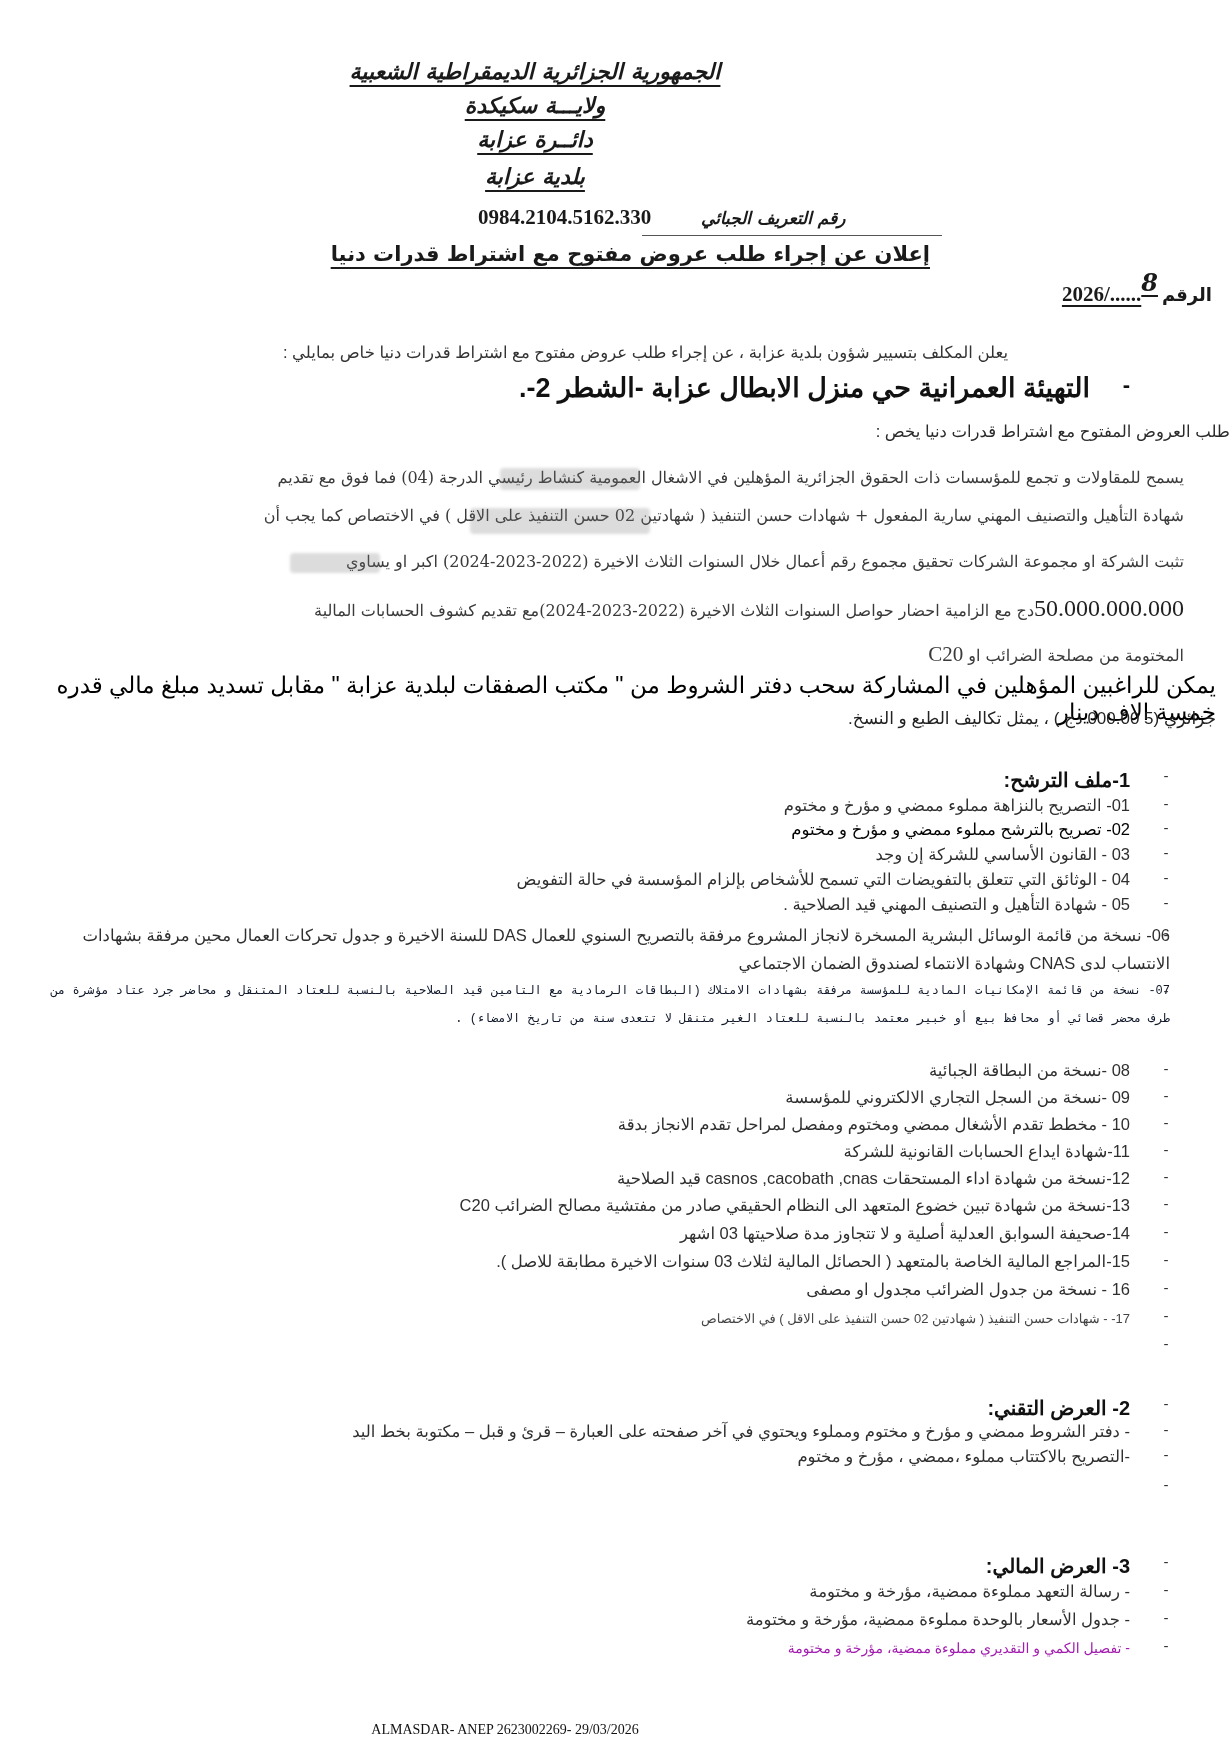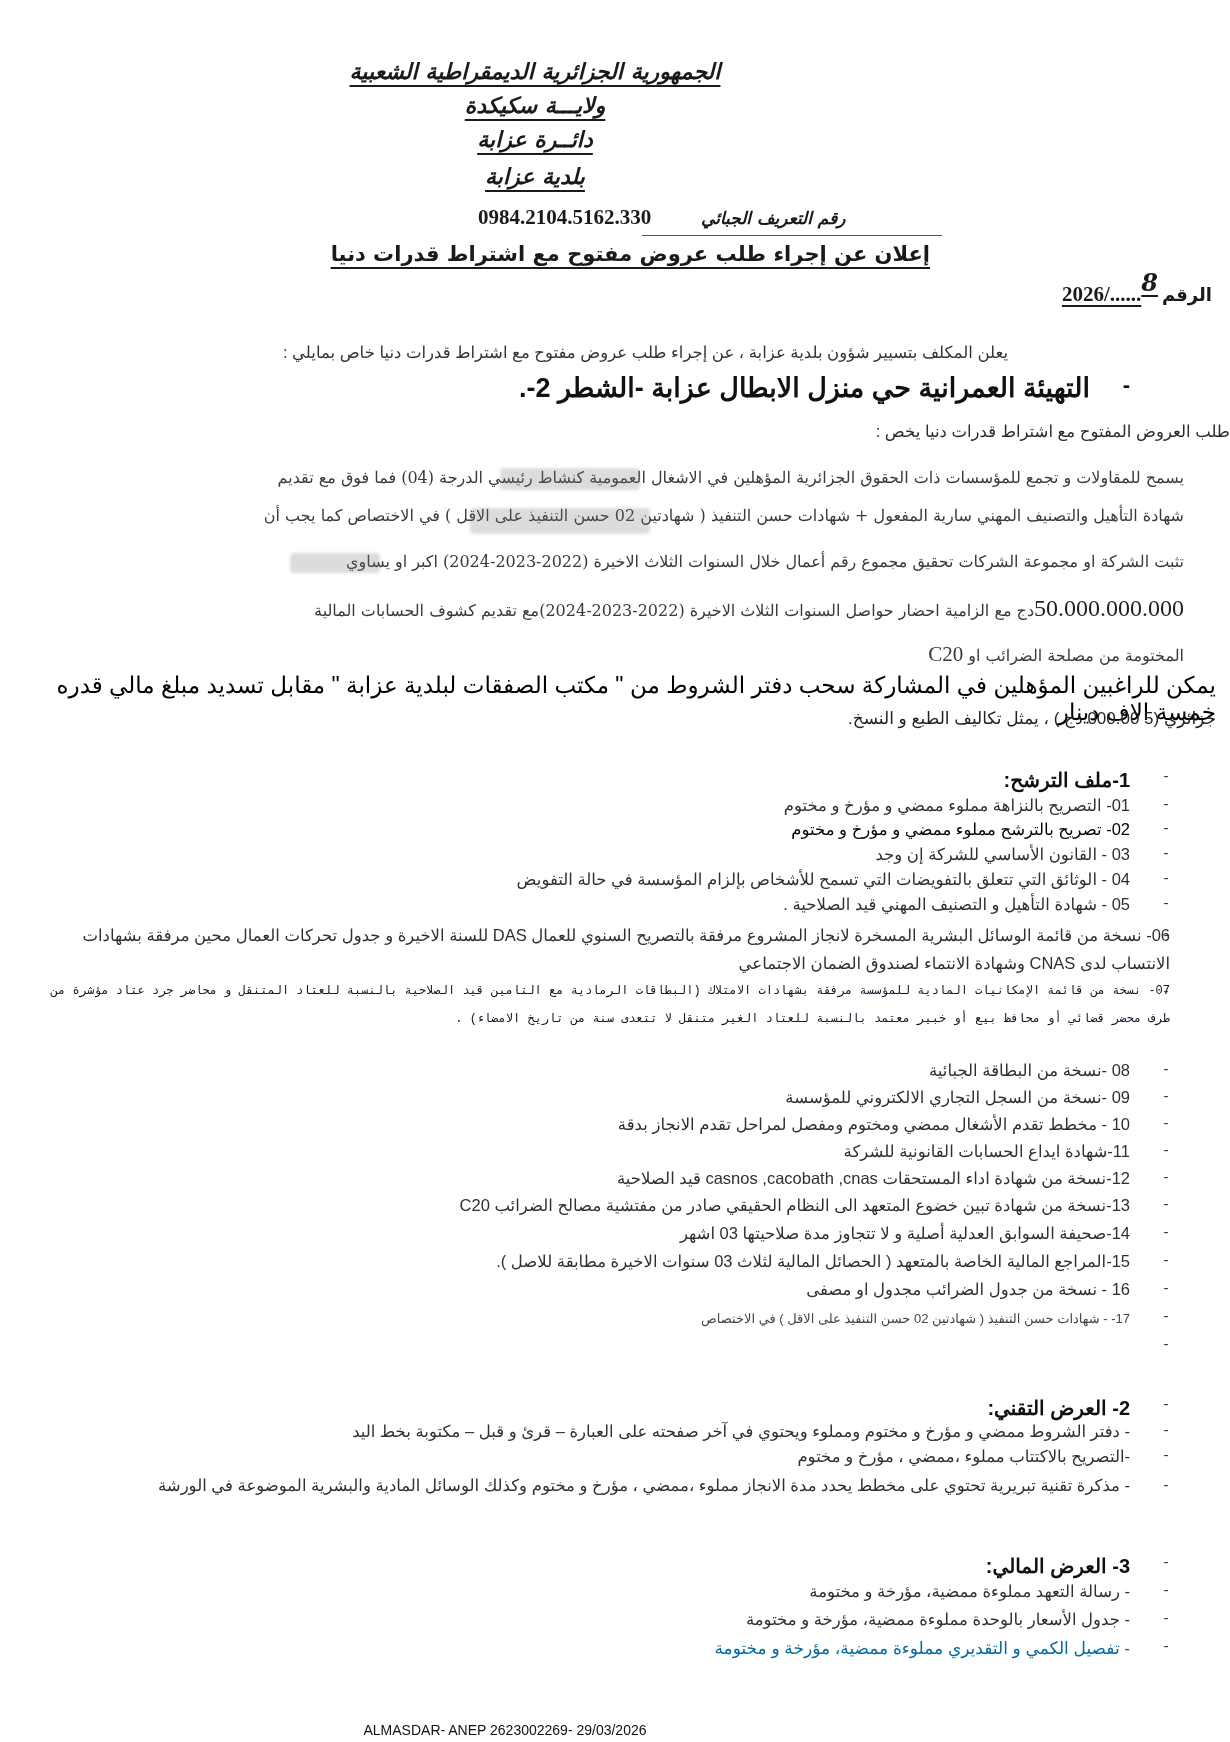--- a/index.html
+++ b/index.html
@@ -40,21 +40,21 @@
   #cond4 .big { font-family: "Liberation Serif", serif; font-size: 24px; color: #222; }
   #cond5 { top: 638px; }
   #cond5 .c20 { font-family: "Liberation Serif", serif; font-size: 21px; }
 
   #fee1 { top: 672px; right: 14px; width: 1200px; font-size: 23px; color: #000000; }
   #fee2 { top: 708px; right: 14px; width: 1200px; font-size: 17px; color: #222; }
 
   .sec-title { font-weight: bold; font-size: 20px; color: #111; font-family: "Liberation Sans", sans-serif; }
   .bullet { position: absolute; right: 0; width: 20px; text-align: center; font-size: 14px; color: #333; }
 
-  #footer { top: 1722px; left: 0; width: 1010px; text-align: center; font-family: Liberation Sans, sans-serif; font-size: 14px; color: #111; }
+  #footer { top: 1722px; left: 0; width: 1010px; text-align: center; font-family: Liberation Serif, serif; font-size: 14px; color: #111; }
 
   .stamp { position: absolute; border-radius: 4px; opacity: 0.25; background: #777; filter: blur(1.5px); }
 </style>
 </head>
 <body>
 
 <div class="abs hdr-line rtl" id="h1" style="width:650px;text-align:center;"><span>الجمهورية الجزائرية الديمقراطية الشعبية</span></div>
 <div class="abs hdr-line rtl" id="h2" style="width:650px;text-align:center;"><span>ولايـــة سكيكدة</span></div>
 <div class="abs hdr-line rtl" id="h3" style="width:650px;text-align:center;"><span>دائــرة عزابة</span></div>
 <div class="abs hdr-line rtl" id="h4" style="width:650px;text-align:center;"><span>بلدية عزابة</span></div>
@@ -133,27 +133,26 @@
 
 <div class="abs" style="top:1396px;right:54px;width:1140px;direction:rtl;">
   <div style="position:relative;height:26px;">
     <span class="bullet">-</span>
     <span class="sec-title" style="padding-right:46px;">2- العرض التقني:</span>
   </div>
   <div style="position:relative;height:25px;"><span class="bullet">-</span><span style="padding-right:46px;font-family:'Liberation Sans',sans-serif;font-size:16.5px;color:#2f2f2f;">- دفتر الشروط ممضي و مؤرخ و مختوم ومملوء ويحتوي في آخر صفحته على العبارة – قرئ و قبل – مكتوبة بخط اليد</span></div>
   <div style="position:relative;height:25px;"><span class="bullet">-</span><span style="padding-right:46px;font-family:'Liberation Sans',sans-serif;font-size:16.5px;color:#2f2f2f;">-التصريح بالاكتتاب مملوء ،ممضي ، مؤرخ و مختوم</span></div>
   <div style="position:relative;height:52px;line-height:26px;">
       <span class="bullet">-</span>
-      <div style="padding-right:46px;padding-left:10px;font-family:'Liberation Sans',sans-serif;font-size:16.5px;color:#2f2f2f;">- مذكرة تقنية تبريرية تحتوي على مخطط يحدد مدة الانجاز مملوء ،ممضي ، مؤرخ و مختوم وكذلك الوسائل المادية والبشرية الموضوعة في الورشة</div>
     </div>
 </div>
 
 <div class="abs" style="top:1554px;right:54px;width:1140px;direction:rtl;">
   <div style="position:relative;height:28px;">
     <span class="bullet">-</span>
     <span class="sec-title" style="padding-right:46px;margin-top:12px;">3- العرض المالي:</span>
   </div>
   <div style="position:relative;height:28px;"><span class="bullet">-</span><span style="padding-right:46px;font-family:'Liberation Sans',sans-serif;font-size:16.5px;color:#2f2f2f;">- رسالة التعهد مملوءة ممضية، مؤرخة و مختومة</span></div>
   <div style="position:relative;height:28px;"><span class="bullet">-</span><span style="padding-right:46px;font-family:'Liberation Sans',sans-serif;font-size:16.5px;color:#2f2f2f;">- جدول الأسعار بالوحدة مملوءة ممضية، مؤرخة و مختومة</span></div>
-  <div style="position:relative;height:28px;"><span class="bullet">-</span><span style="padding-right:46px;font-family:'Liberation Sans',sans-serif;font-size:17px;color:#0369a1;">- تفصيل الكمي و التقديري مملوءة ممضية، مؤرخة و مختومة</span></div>
+  <div style="position:relative;height:28px;"><span class="bullet">-</span><span style="padding-right:46px;font-family:'Liberation Sans',sans-serif;font-size:14px;color:#a21caf;">- تفصيل الكمي و التقديري مملوءة ممضية، مؤرخة و مختومة</span></div>
 </div>
 
 <div class="abs" id="footer">ALMASDAR- ANEP 2623002269- 29/03/2026</div>
 
 </body></html>

